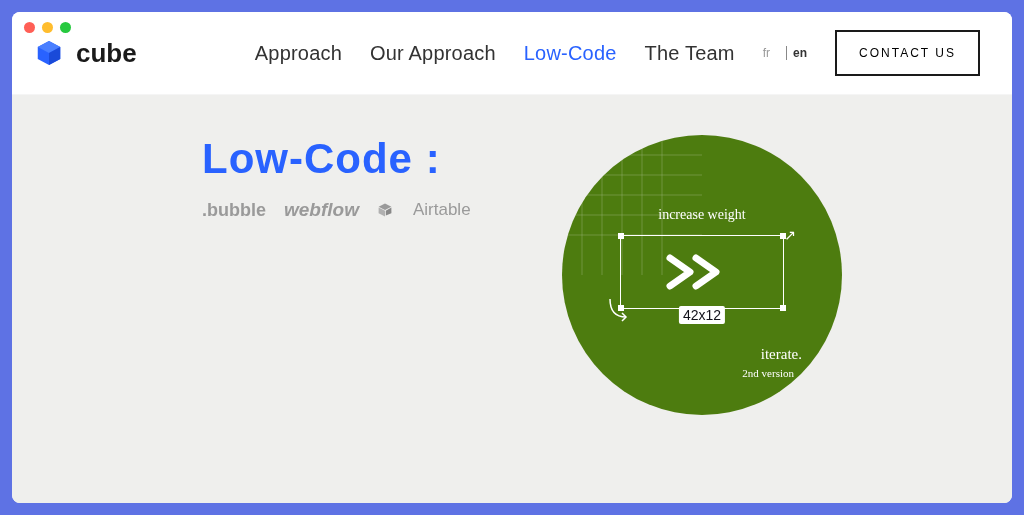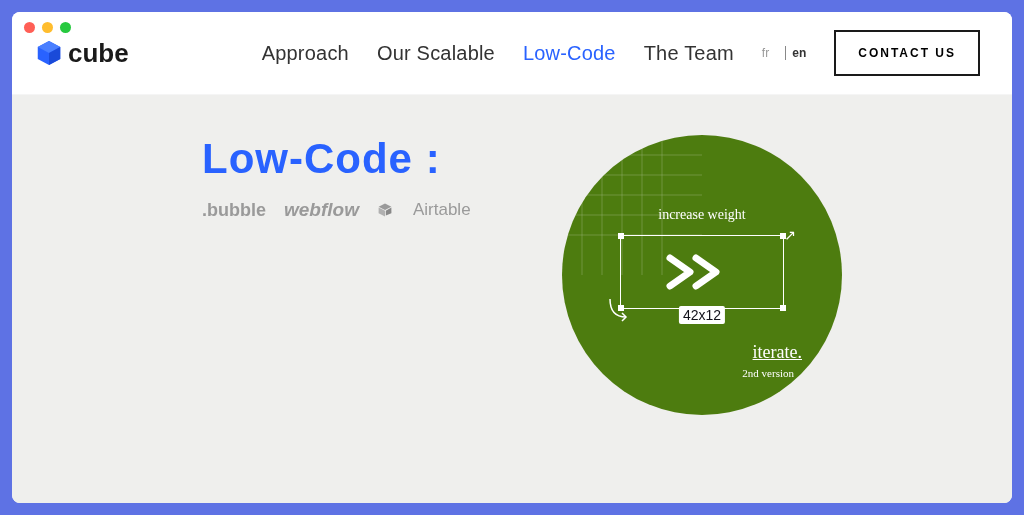--- a/index.html
+++ b/index.html
@@ -37,21 +37,21 @@
   display: flex;
   align-items: center;
   justify-content: space-between;
   padding: 18px 32px 18px 18px;
   background: #fff;
   border-bottom: 1px solid rgba(0,0,0,0.04);
 }
 .logo {
   display: flex;
   align-items: center;
-  gap: 4px;
+  gap: 12px;
   font-weight: 700;
   font-size: 26px;
   color: #1a1a1a;
   margin-left: 4px;
 }
 .logo-icon {
   width: 30px; height: 30px;
 }
 .nav {
   display: flex;
@@ -70,21 +70,21 @@
   gap: 16px;
   font-size: 12px;
 }
 .lang-fr { color: #999; cursor: pointer; }
 .lang-en { color: #333; font-weight: 600; cursor: pointer; border-left: 1px solid #888; padding-left: 6px; }
 .contact-btn {
   border: 2px solid #1a1a1a;
   background: #fff;
   padding: 14px 22px;
   font-size: 12px;
-  font-weight: 700;
+  font-weight: 400;
   letter-spacing: 2px;
   cursor: pointer;
 }
 .content {
   background: #efefed;
   height: 479px;
   display: flex;
   padding: 40px 32px 40px 190px;
   gap: 40px;
   position: relative;
@@ -134,21 +134,21 @@
   width: 140px; height: 140px;
   opacity: 0.4;
 }
 .handwrite {
   font-family: 'Brush Script MT', cursive;
   color: #fff;
   font-size: 14px;
   position: absolute;
 }
 .hw-top { top: 72px; left: 50%; transform: translateX(-50%); }
-.hw-iterate { bottom: 52px; right: 40px; font-size: 18px; text-decoration: underline; }
+.hw-iterate { bottom: 52px; right: 40px; font-size: 15px; }
 .hw-version { bottom: 36px; right: 48px; font-size: 11px; }
 .sel-box {
   position: absolute;
   top: 100px; left: 58px;
   width: 164px; height: 74px;
   border: 1px solid #fff;
 }
 .sel-handle {
   position: absolute;
   width: 6px; height: 6px;
@@ -214,21 +214,21 @@
     <div class="logo">
       <svg class="logo-icon" viewBox="0 0 40 40">
         <polygon points="20,4 35,12 35,28 20,36 5,28 5,12" fill="#2962ff"></polygon>
         <polygon points="20,4 35,12 20,20 5,12" fill="#4a7fff"></polygon>
         <polygon points="20,20 35,12 35,28 20,36" fill="#1a4ad9"></polygon>
       </svg>
       <span>cube</span>
     </div>
     <div class="nav">
       <span class="nav-link">Approach</span>
-      <span class="nav-link">Our Scalable</span>
+      <span class="nav-link">Our Approach</span>
       <span class="nav-link active">Low-Code</span>
       <span class="nav-link">The Team</span>
       <div class="lang">
         <span class="lang-fr">fr</span>
         <span class="lang-en">en</span>
       </div>
       <button class="contact-btn">CONTACT US</button>
     </div>
   </div>
 

